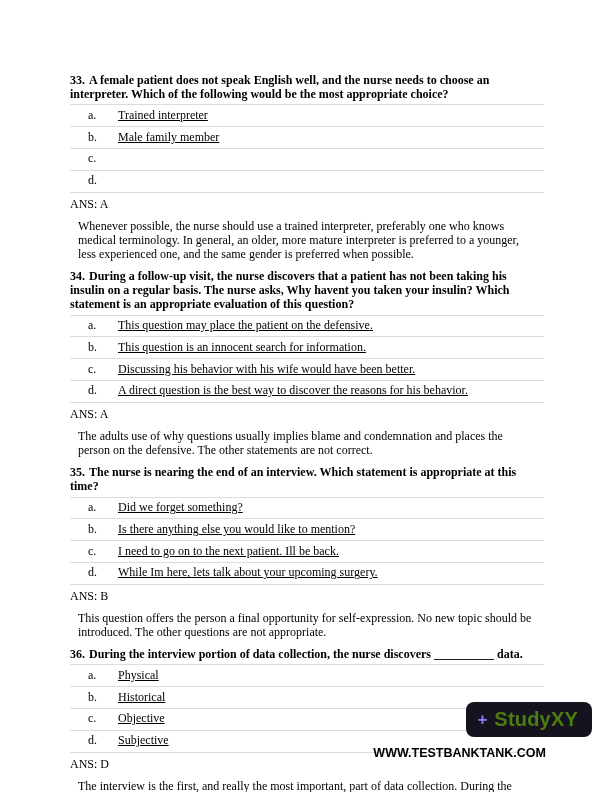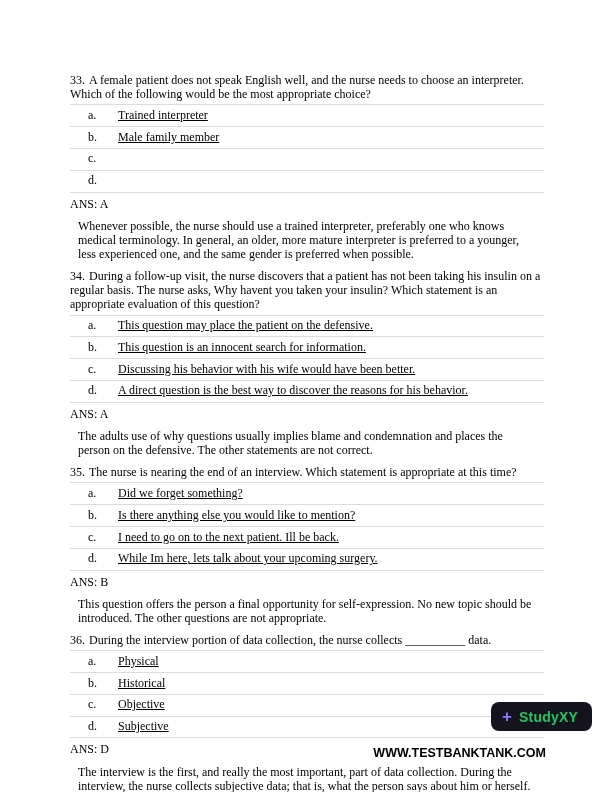--- a/index.html
+++ b/index.html
@@ -5,40 +5,40 @@
   html,body{margin:0;padding:0;}
   body{
     width:612px;height:792px;
     background:#ffffff;
     font-family:"Liberation Serif", serif;
     font-size:12px;color:#000;
     position:relative;overflow:hidden;
   }
   .page{padding:73px 68px 0 70px;}
   .question{margin:0 0 3px 0;}
-  .qtext{margin:0;line-height:1.18;}
+  .qtext{margin:0;line-height:1.18;font-weight:bold;}
   .qnum{padding-right:4px;}
   .options{border-top:1px solid #dcdcdc;margin:3px 0 4px 0;}
   .opt{display:flex;border-bottom:1px solid #dcdcdc;padding:3.5px 0;line-height:1.15;}
   .opt .letter{width:30px;margin-left:18px;flex:0 0 auto;}
   .opt .otext{flex:1;text-decoration:underline;}
   .ans{margin:1px 0 1px 0;line-height:1.18;}
   .rationale{margin:8px;line-height:1.18;}
   .brand-badge{
     position:absolute;top:702px;right:20px;
     background:#15131d;border-radius:8px;
     display:flex;align-items:center;gap:7px;
     padding:6px 14px 6px 11px;
     font-family:"Liberation Sans", sans-serif;
   }
   .brand-plus{
     color:#8a7bff;font-size:17px;font-weight:bold;line-height:1;
   }
   .brand-name{
-    color:#22c55e;font-size:14px;font-weight:600;letter-spacing:.2px;
+    color:#4d7c0f;font-size:20px;font-weight:600;letter-spacing:.2px;
   }
   .footer-url{
     position:absolute;top:746px;right:66px;
     font-family:"Liberation Sans", sans-serif;
     font-size:12.5px;font-weight:700;color:#000;
   }
 </style>
 </head>
 <body>
 
@@ -108,21 +108,21 @@
       <div class="opt">
         <span class="letter">d.</span>
         <span class="otext">While Im here, lets talk about your upcoming surgery.</span>
       </div>
     </div>
     <p class="ans">ANS: B</p>
     <p class="rationale">This question offers the person a final opportunity for self-expression. No new topic should be introduced. The other questions are not appropriate.</p>
   </section>
 
   <section class="question">
-    <p class="qtext"><span class="qnum">36.</span><span>During the interview portion of data collection, the nurse collects __________ data.</span></p>
+    <p class="qtext"><span class="qnum">36.</span><span>During the interview portion of data collection, the nurse discovers __________ data.</span></p>
     <div class="options">
       <div class="opt">
         <span class="letter">a.</span>
         <span class="otext">Physical</span>
       </div>
       <div class="opt">
         <span class="letter">b.</span>
         <span class="otext">Historical</span>
       </div>
       <div class="opt">

